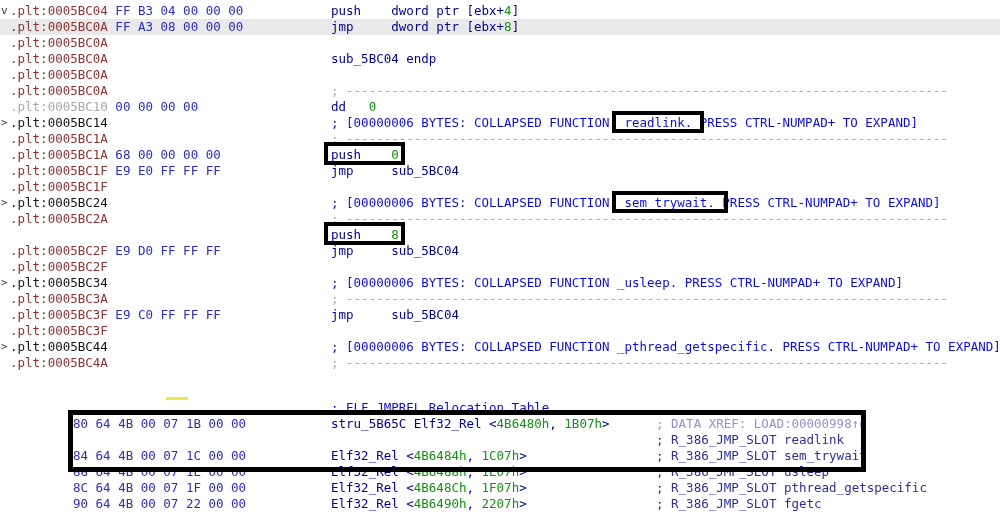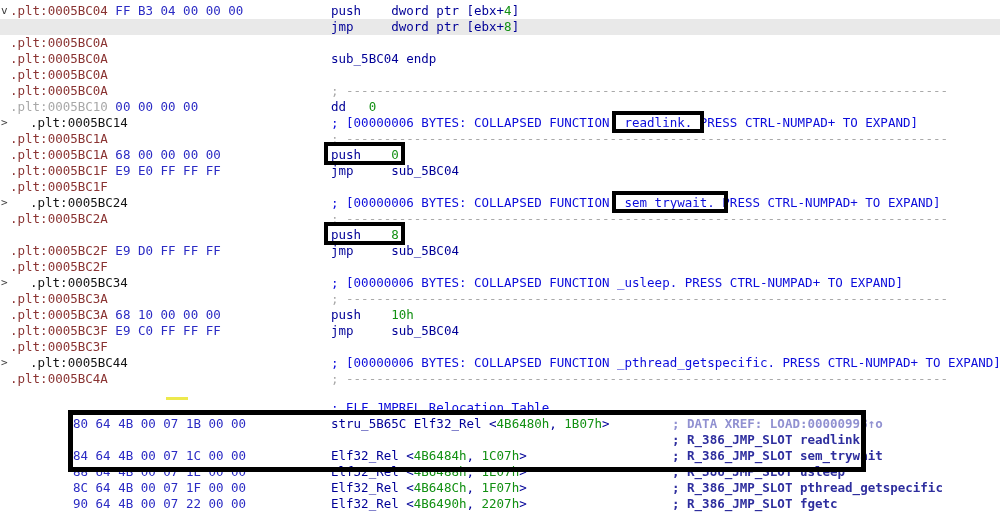--- a/index.html
+++ b/index.html
@@ -11,60 +11,59 @@
   }
   #viewport{position:absolute;left:0;top:0;width:1000px;height:526px;overflow:hidden;}
   #disasm{position:absolute;left:0;top:3px;width:1000px;}
   #reloc{position:absolute;left:0;top:400px;width:880px;}
   .asm-line,.reloc-line{position:relative;height:16px;line-height:16px;white-space:pre;width:1000px;}
   .hl{background:var(--highlight-line);}
   .fold{position:absolute;left:1px;top:0;color:var(--marker);font-size:11px;}
   .prefix{position:absolute;left:10px;top:0;}
   .code{position:absolute;left:331px;top:0;}
   .rbytes{position:absolute;left:73px;top:0;color:var(--bytes);text-align:right;}
-  .cmtcol{position:absolute;left:672px;top:0;font-weight:bold;}
+  .cmtcol{position:absolute;left:656px;top:0;}
   .p-fn{color:var(--addr-fn);}
-  .p-plain{color:var(--addr-plain);margin-left:20px;}
+  .p-plain{color:var(--addr-plain);}
   .p-gray{color:var(--addr-gray);}
   .tk-bytes{color:var(--bytes);}
   .tk-ins{color:var(--code);}
   .tk-name{color:var(--code);}
   .tk-num{color:var(--number);}
   .tk-cmt{color:var(--comment);}
   .tk-sep{color:var(--separator);}
   .tk-rcmt{color:var(--slot-comment);}
   .tk-xref{color:var(--xref);}
   .anno{position:absolute;box-sizing:border-box;border:4px solid var(--annotation);background:transparent;}
   .cursor-dash{position:absolute;background:var(--cursor-mark);}
 </style>
 </head>
 <body>
 
 <div id="viewport">
   <div id="disasm">
       <div class="asm-line"><span class="fold">v</span><span class="prefix p-fn"><span>.plt:0005BC04</span><span class="tk-bytes"> FF B3 04 00 00 00</span></span><span class="code"><span class="tk tk-ins">push    </span><span class="tk tk-ins">dword ptr [ebx+</span><span class="tk tk-num">4</span><span class="tk tk-ins">]</span></span></div>
-      <div class="asm-line hl"><span class="code"><span class="tk tk-ins">jmp     </span><span class="tk tk-ins">dword ptr [ebx+</span><span class="tk tk-num">8</span><span class="tk tk-ins">]</span></span></div>
+      <div class="asm-line hl"><span class="prefix p-fn"><span>.plt:0005BC0A</span><span class="tk-bytes"> FF A3 08 00 00 00</span></span><span class="code"><span class="tk tk-ins">jmp     </span><span class="tk tk-ins">dword ptr [ebx+</span><span class="tk tk-num">8</span><span class="tk tk-ins">]</span></span></div>
       <div class="asm-line"><span class="prefix p-fn"><span>.plt:0005BC0A</span></span></div>
       <div class="asm-line"><span class="prefix p-fn"><span>.plt:0005BC0A</span></span><span class="code"><span class="tk tk-name">sub_5BC04</span><span class="tk tk-ins"> endp</span></span></div>
       <div class="asm-line"><span class="prefix p-fn"><span>.plt:0005BC0A</span></span></div>
       <div class="asm-line"><span class="prefix p-fn"><span>.plt:0005BC0A</span></span><span class="code"><span class="tk tk-sep">; --------------------------------------------------------------------------------</span></span></div>
       <div class="asm-line"><span class="prefix p-gray"><span>.plt:0005BC10</span><span class="tk-bytes"> 00 00 00 00</span></span><span class="code"><span class="tk tk-ins">dd   </span><span class="tk tk-num">0</span></span></div>
       <div class="asm-line"><span class="fold">&gt;</span><span class="prefix p-plain"><span>.plt:0005BC14</span></span><span class="code"><span class="tk tk-cmt">; [00000006 BYTES: COLLAPSED FUNCTION _readlink. PRESS CTRL-NUMPAD+ TO EXPAND]</span></span></div>
       <div class="asm-line"><span class="prefix p-fn"><span>.plt:0005BC1A</span></span><span class="code"><span class="tk tk-sep">; --------------------------------------------------------------------------------</span></span></div>
       <div class="asm-line"><span class="prefix p-fn"><span>.plt:0005BC1A</span><span class="tk-bytes"> 68 00 00 00 00</span></span><span class="code"><span class="tk tk-ins">push    </span><span class="tk tk-num">0</span></span></div>
       <div class="asm-line"><span class="prefix p-fn"><span>.plt:0005BC1F</span><span class="tk-bytes"> E9 E0 FF FF FF</span></span><span class="code"><span class="tk tk-ins">jmp     </span><span class="tk tk-name">sub_5BC04</span></span></div>
       <div class="asm-line"><span class="prefix p-fn"><span>.plt:0005BC1F</span></span></div>
       <div class="asm-line"><span class="fold">&gt;</span><span class="prefix p-plain"><span>.plt:0005BC24</span></span><span class="code"><span class="tk tk-cmt">; [00000006 BYTES: COLLAPSED FUNCTION _sem_trywait. PRESS CTRL-NUMPAD+ TO EXPAND]</span></span></div>
       <div class="asm-line"><span class="prefix p-fn"><span>.plt:0005BC2A</span></span><span class="code"><span class="tk tk-sep">; --------------------------------------------------------------------------------</span></span></div>
       <div class="asm-line"><span class="code"><span class="tk tk-ins">push    </span><span class="tk tk-num">8</span></span></div>
       <div class="asm-line"><span class="prefix p-fn"><span>.plt:0005BC2F</span><span class="tk-bytes"> E9 D0 FF FF FF</span></span><span class="code"><span class="tk tk-ins">jmp     </span><span class="tk tk-name">sub_5BC04</span></span></div>
       <div class="asm-line"><span class="prefix p-fn"><span>.plt:0005BC2F</span></span></div>
       <div class="asm-line"><span class="fold">&gt;</span><span class="prefix p-plain"><span>.plt:0005BC34</span></span><span class="code"><span class="tk tk-cmt">; [00000006 BYTES: COLLAPSED FUNCTION _usleep. PRESS CTRL-NUMPAD+ TO EXPAND]</span></span></div>
       <div class="asm-line"><span class="prefix p-fn"><span>.plt:0005BC3A</span></span><span class="code"><span class="tk tk-sep">; --------------------------------------------------------------------------------</span></span></div>
-      <div class="asm-line"><span class="prefix p-fn"><span>.plt:0005BC3A</span><span class="tk-bytes"> 68 10 00 00 00</span></span><span class="code"><span class="tk tk-ins">push    </span><span class="tk tk-num">10h</span></span></div>
       <div class="asm-line"><span class="prefix p-fn"><span>.plt:0005BC3F</span><span class="tk-bytes"> E9 C0 FF FF FF</span></span><span class="code"><span class="tk tk-ins">jmp     </span><span class="tk tk-name">sub_5BC04</span></span></div>
       <div class="asm-line"><span class="prefix p-fn"><span>.plt:0005BC3F</span></span></div>
       <div class="asm-line"><span class="fold">&gt;</span><span class="prefix p-plain"><span>.plt:0005BC44</span></span><span class="code"><span class="tk tk-cmt">; [00000006 BYTES: COLLAPSED FUNCTION _pthread_getspecific. PRESS CTRL-NUMPAD+ TO EXPAND]</span></span></div>
       <div class="asm-line"><span class="prefix p-fn"><span>.plt:0005BC4A</span></span><span class="code"><span class="tk tk-sep">; --------------------------------------------------------------------------------</span></span></div>
     </div>
   <div id="reloc">
       <div class="reloc-line"><span class="code"><span class="tk tk-cmt">; ELF JMPREL Relocation Table</span></span></div>
       <div class="reloc-line"><span class="rbytes">80 64 4B 00 07 1B 00 00</span><span class="code"><span class="tk tk-name">stru_5B65C</span><span class="tk tk-ins"> Elf32_Rel &lt;</span><span class="tk tk-num">4B6480h</span><span class="tk tk-ins">, </span><span class="tk tk-num">1B07h</span><span class="tk tk-ins">&gt;</span></span><span class="cmtcol"><span class="tk tk-xref">; DATA XREF: LOAD:00000998↑o</span></span></div>
       <div class="reloc-line"><span class="cmtcol"><span class="tk tk-rcmt">; R_386_JMP_SLOT readlink</span></span></div>
       <div class="reloc-line"><span class="rbytes">84 64 4B 00 07 1C 00 00</span><span class="code"><span class="tk tk-ins">Elf32_Rel &lt;</span><span class="tk tk-num">4B6484h</span><span class="tk tk-ins">, </span><span class="tk tk-num">1C07h</span><span class="tk tk-ins">&gt;</span></span><span class="cmtcol"><span class="tk tk-rcmt">; R_386_JMP_SLOT sem_trywait</span></span></div>

